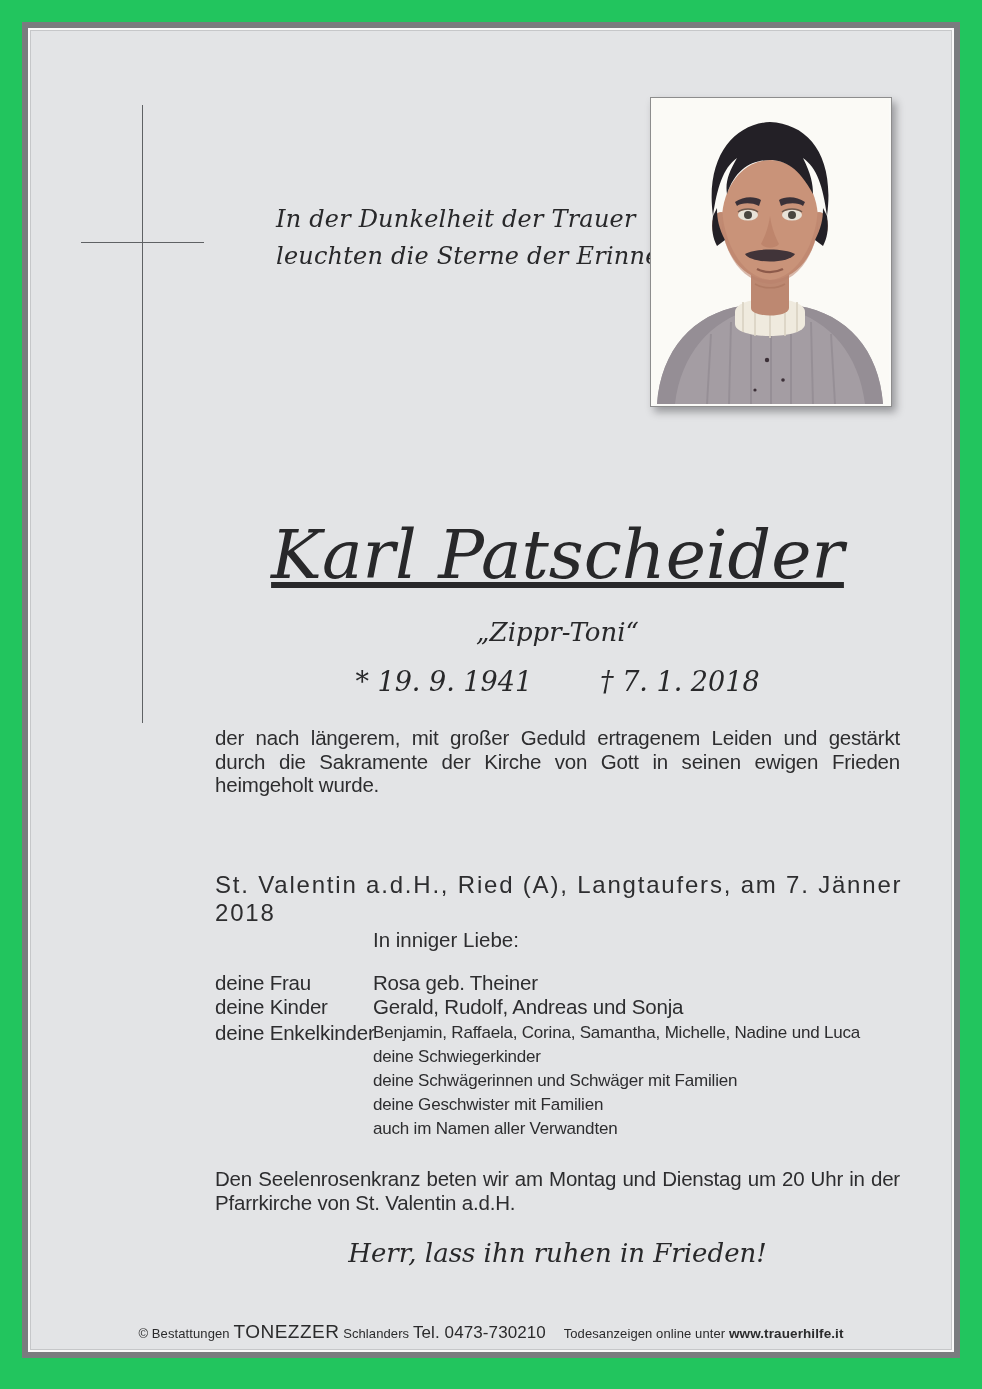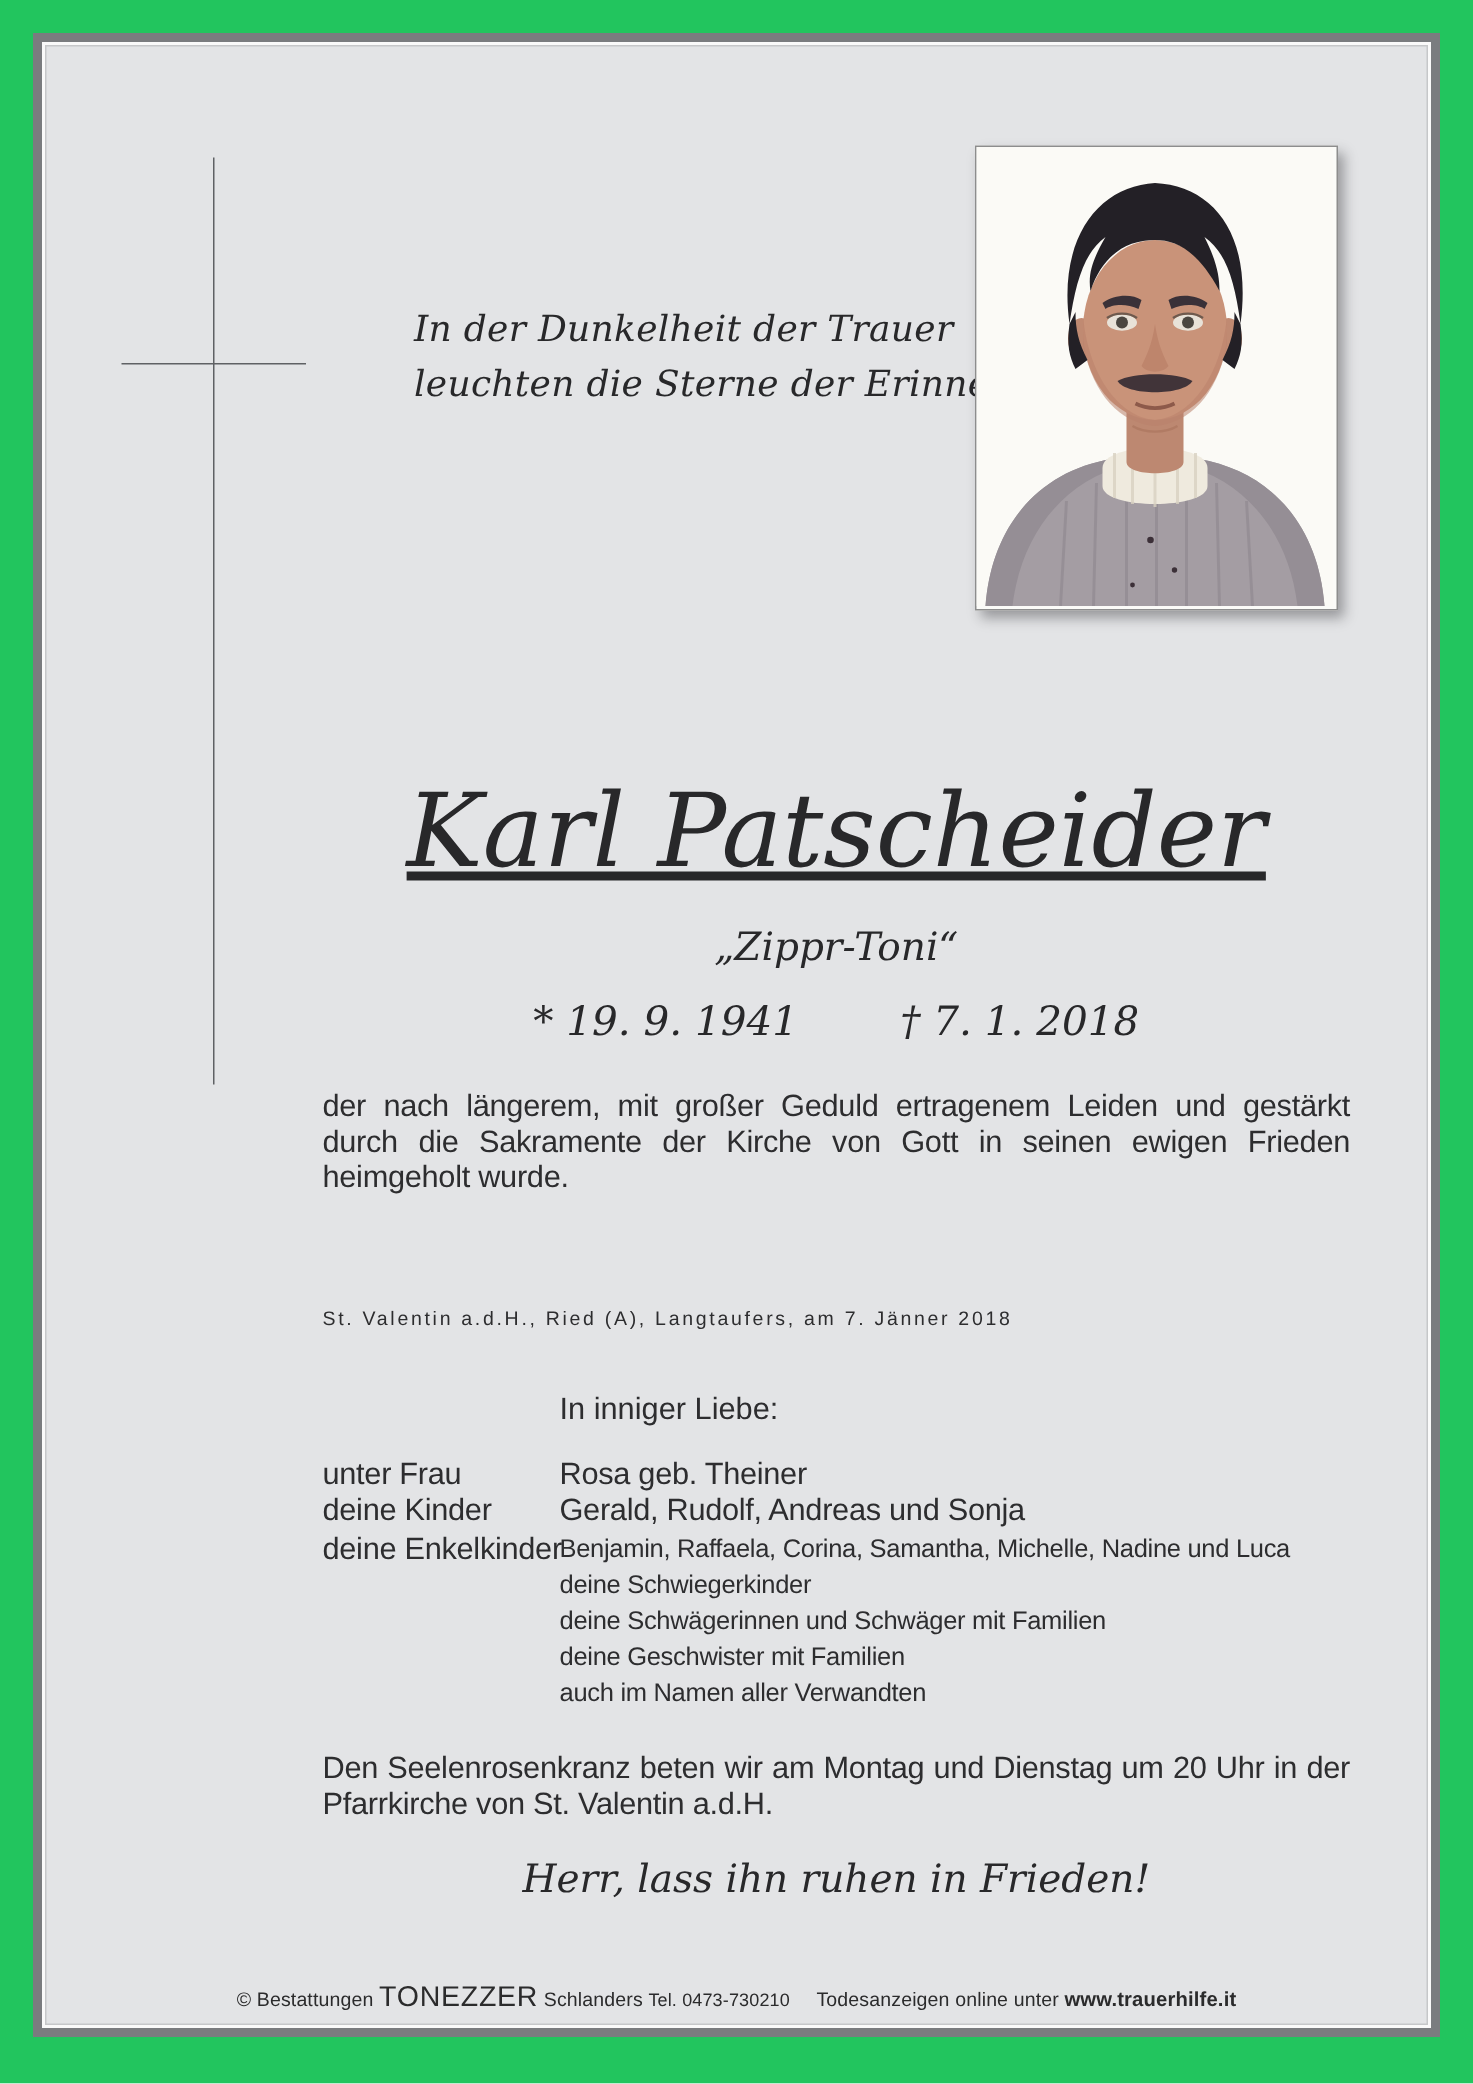--- a/index.html
+++ b/index.html
@@ -34,34 +34,34 @@
     font-size:20.5px;line-height:23.5px;letter-spacing:-0.2px;
     color:#2d2d2f;text-align:justify;
   }
   .para1{left:215px;top:427px;width:685px;}
   .name{left:215px;top:512px;width:685px;text-align:center;font-size:68px;line-height:86px;font-weight:400;text-decoration:underline;}
   .nickname{left:215px;top:617px;width:685px;text-align:center;font-size:26px;}
   .dates{left:215px;top:666px;width:685px;text-align:center;font-size:27px;}
   .dates .death{margin-left:68px;}
   .para2{left:215px;top:726px;width:685px;}
   .para3{left:215px;top:776px;width:685px;}
-  .dateline{left:215px;top:871px;width:720px;font-size:13px;letter-spacing:1.8px;}
+  .dateline{left:215px;top:871px;width:720px;font-size:24px;letter-spacing:1.8px;}
   .liebe{left:373px;top:928px;font-size:20.5px;}
   .fam-label{left:215px;font-size:20.5px;letter-spacing:-0.2px;}
   .fam-value{left:373px;font-size:20.5px;letter-spacing:-0.2px;}
   .fam-extra{left:373px;top:1021px;width:560px;font-size:17px;line-height:24px;letter-spacing:-0.2px;}
   .fam-extra div{white-space:nowrap;}
   .rosary{left:215px;top:1167px;width:685px;}
   .closing{left:215px;top:1238px;width:685px;text-align:center;font-size:26px;}
   .footer{
     left:22px;top:1321px;width:938px;text-align:center;
     font-size:13px;color:#2b2b2c;letter-spacing:0.1px;white-space:nowrap;
   }
   .footer .brand{font-size:19px;letter-spacing:0.5px;}
-  .footer .tel{font-size:12px;text-align:center;}
+  .footer .tel{font-size:17px;text-align:center;}
   .footer .online{margin-left:14px;}
   .footer .site{font-weight:bold;font-size:13.5px;}
 </style>
 </head>
 <body>
 
 <div class="page">
 
   <div class="frame"></div>
 
@@ -143,21 +143,21 @@
     <span class="birth">* 19. 9. 1941</span><span class="death">† 7. 1. 2018</span>
   </div>
 
   <div class="abs body-text para2">der nach längerem, mit großer Geduld ertragenem Leiden und gestärkt durch die Sakramente der Kirche von Gott in seinen ewigen Frieden heimgeholt wurde.</div>
 
 
   <div class="abs dateline">St. Valentin a.d.H., Ried (A), Langtaufers, am 7. Jänner 2018</div>
 
   <div class="abs liebe">In inniger Liebe:</div>
 
-  <div class="abs fam-label" style="top:971px;">unter Frau</div>
+  <div class="abs fam-label" style="top:971px;">deine Frau</div>
   <div class="abs fam-value" style="top:971px;">Rosa geb. Theiner</div>
 
   <div class="abs fam-label" style="top:995px;">deine Kinder</div>
   <div class="abs fam-value" style="top:995px;">Gerald, Rudolf, Andreas und Sonja</div>
 
   <div class="abs fam-label" style="top:1021px;">deine Enkelkinder</div>
   <div class="abs fam-extra">
     <div>Benjamin, Raffaela, Corina, Samantha, Michelle, Nadine und Luca</div>
     <div>deine Schwiegerkinder</div>
     <div>deine Schwägerinnen und Schwäger mit Familien</div>

